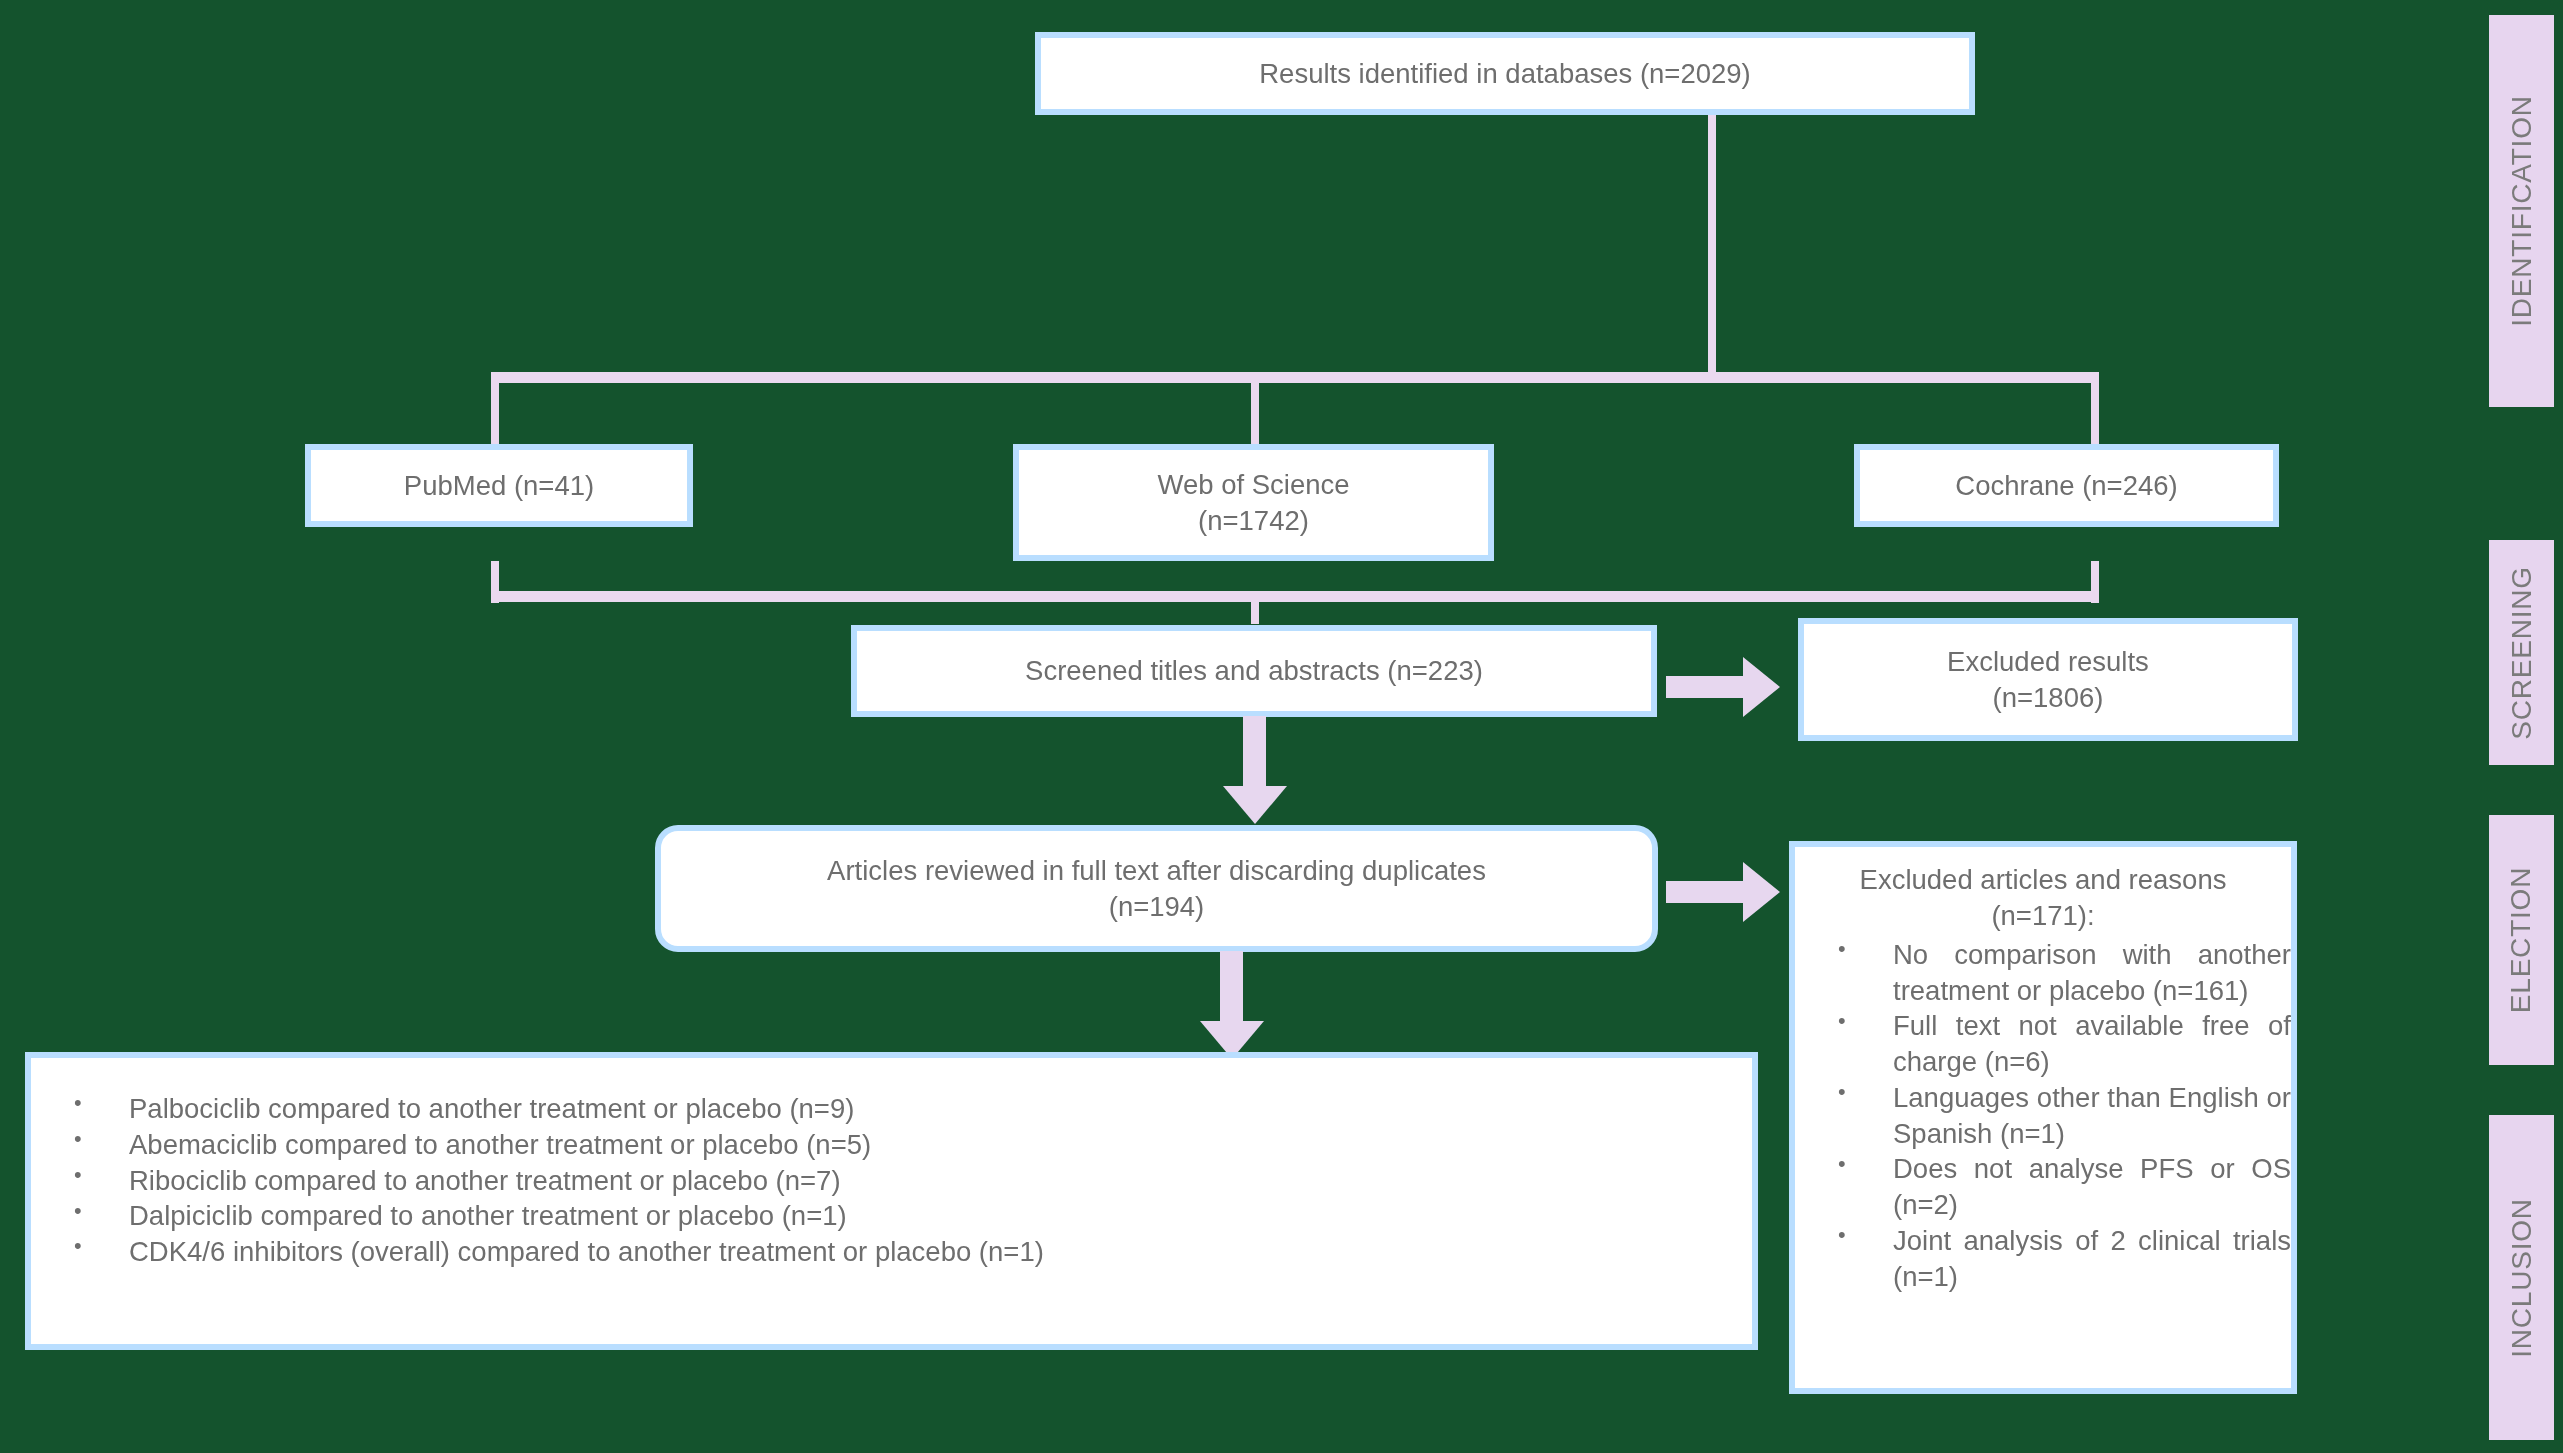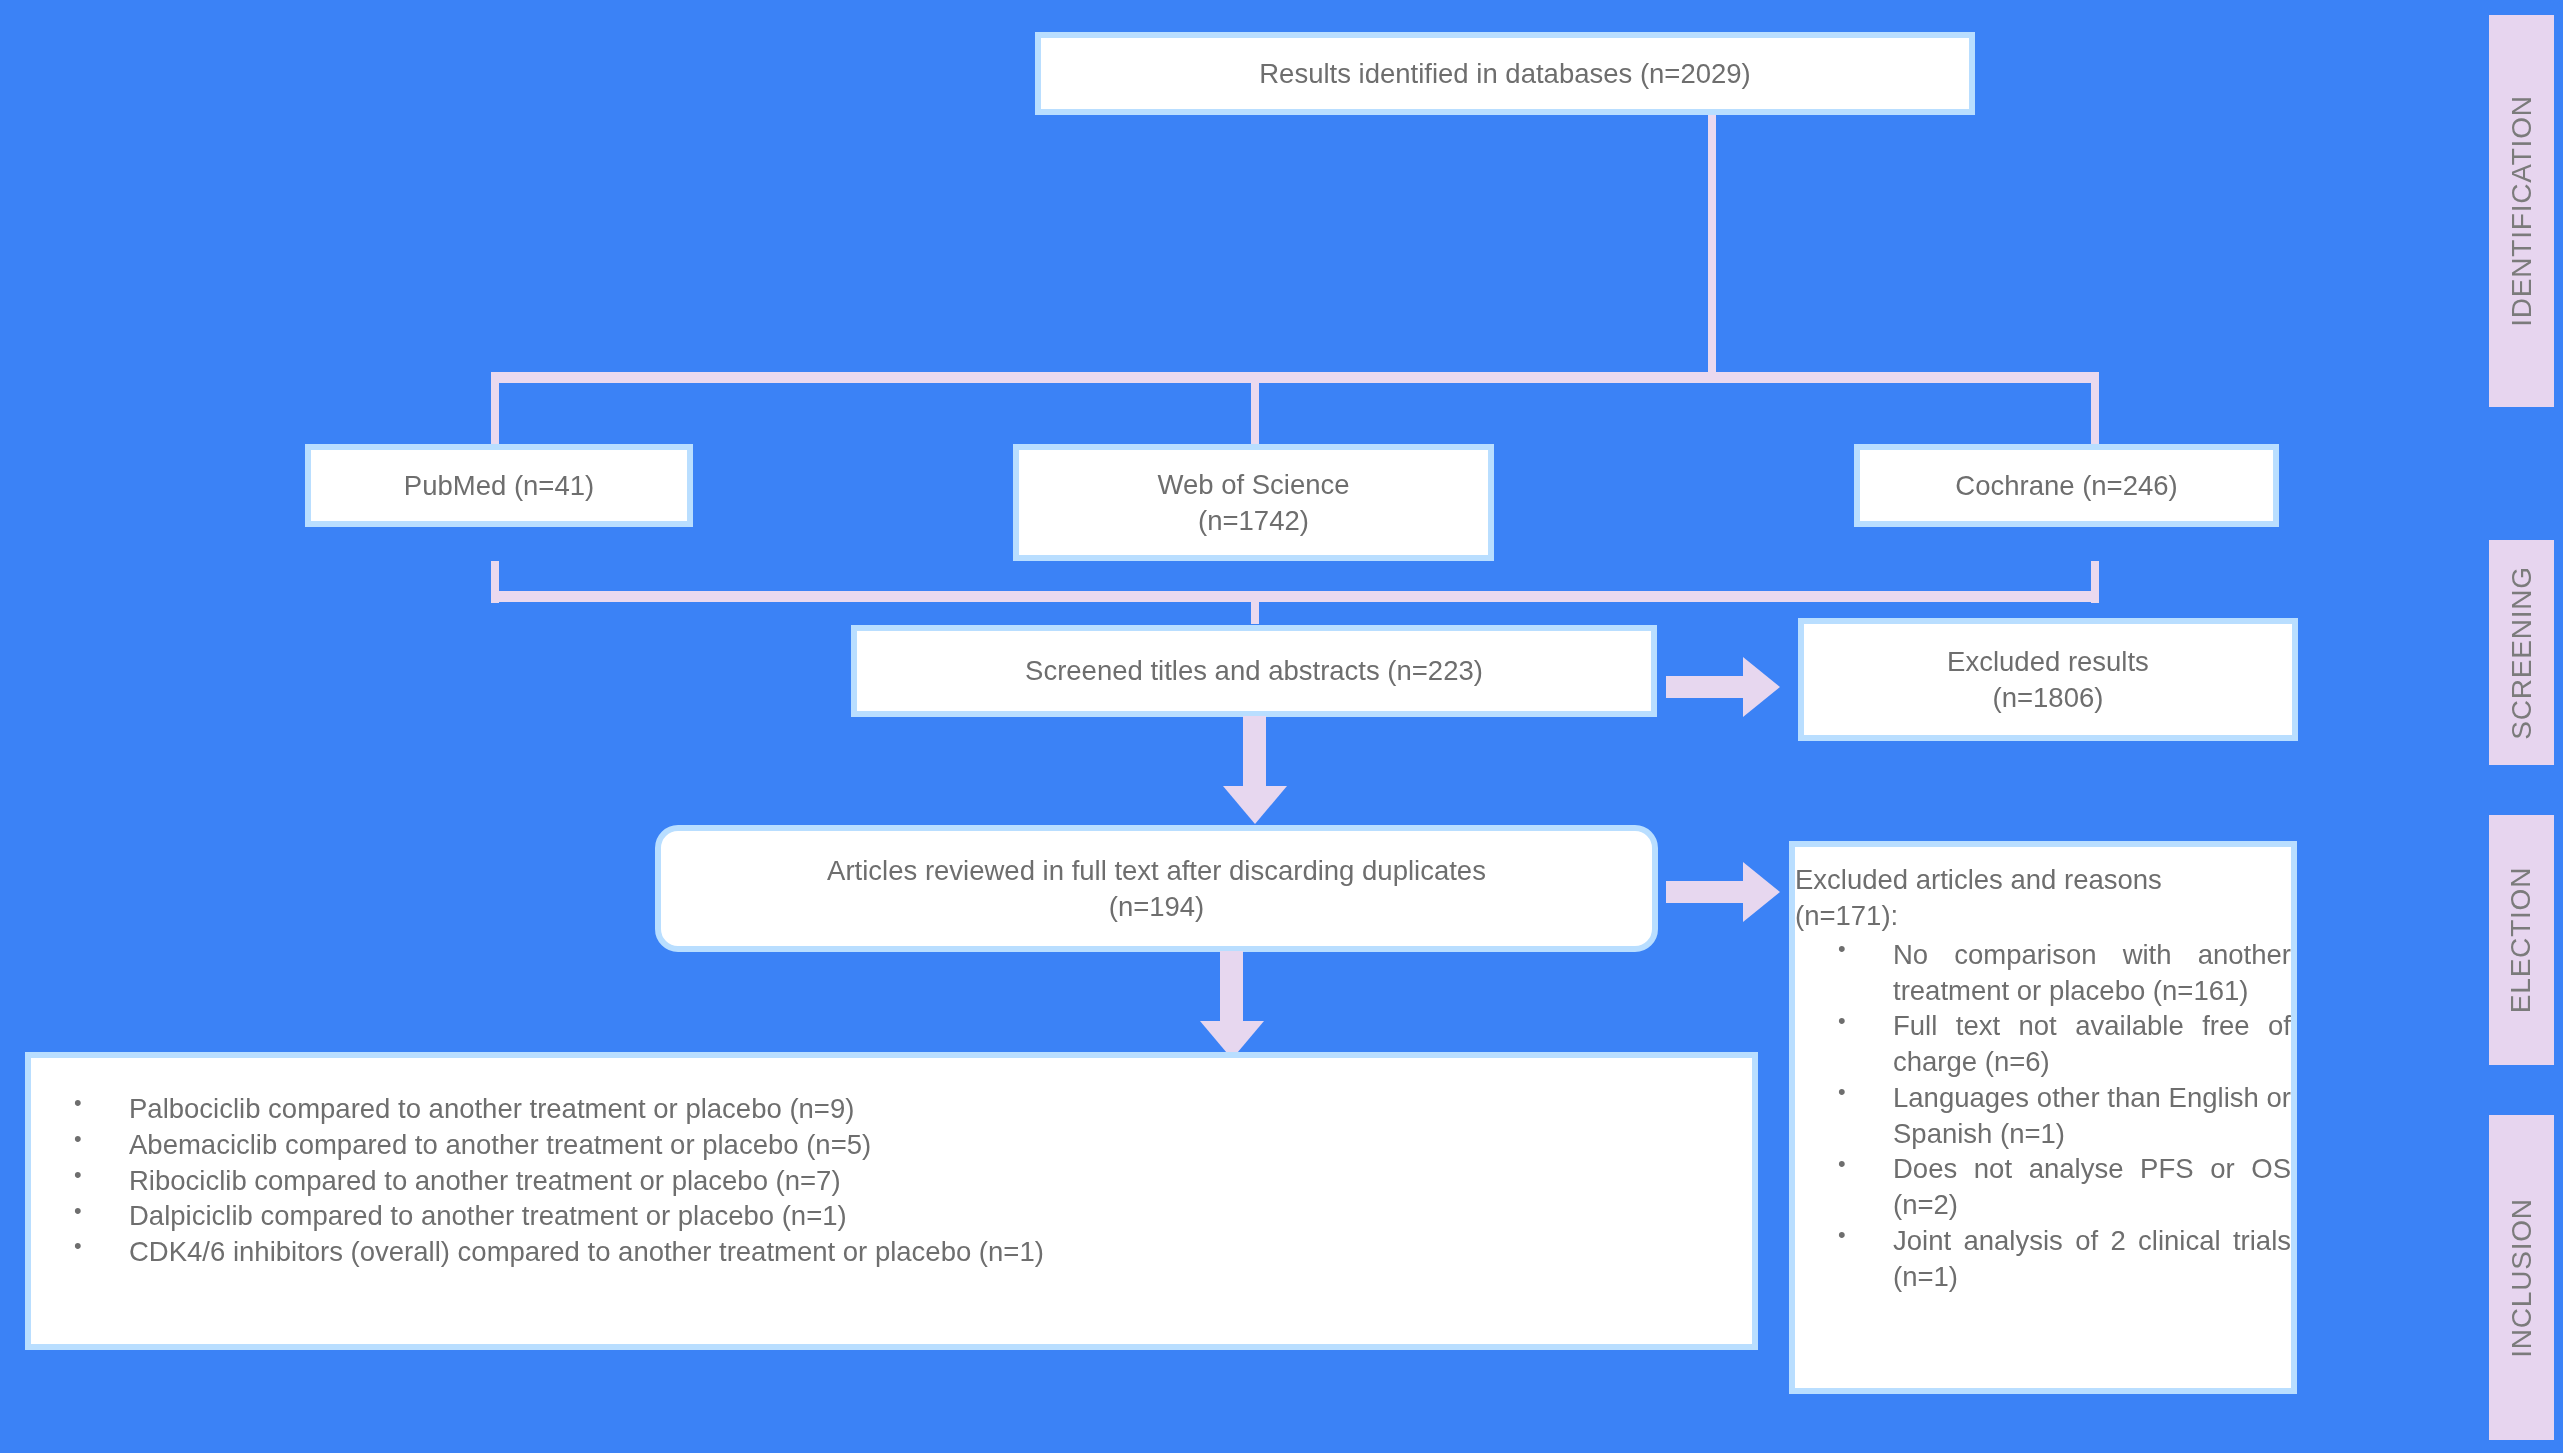--- a/index.html
+++ b/index.html
@@ -8,21 +8,21 @@
     padding: 0;
     background: #ffffff;
   }
   body {
     font-family: "Liberation Sans", sans-serif;
   }
   #canvas {
     position: relative;
     width: 2563px;
     height: 1454px;
-    background: #3b82f6;
+    background: #14532d;
     overflow: hidden;
   }
 
   
   .box {
     position: absolute;
     box-sizing: border-box;
     border: 6.7px solid #b9deff;
     background: #ffffff;
     color: #6e6e6e;
@@ -108,21 +108,21 @@
   .justified li {
     text-align: justify;
     text-align-last: left;
   }
   .boxtitle {
     display: block;
     text-align: center;
   }
   .indent-head {
     display: block;
-    text-align: left;
+    text-align: center;
   }
 </style>
 </head>
 <body>
 
 <div id="canvas">
 
   <div class="box" style="left:1035px; top:32px; width:940px; height:83px;">
     <span class="ln">Results identified in databases (n=2029)</span>
   </div>

